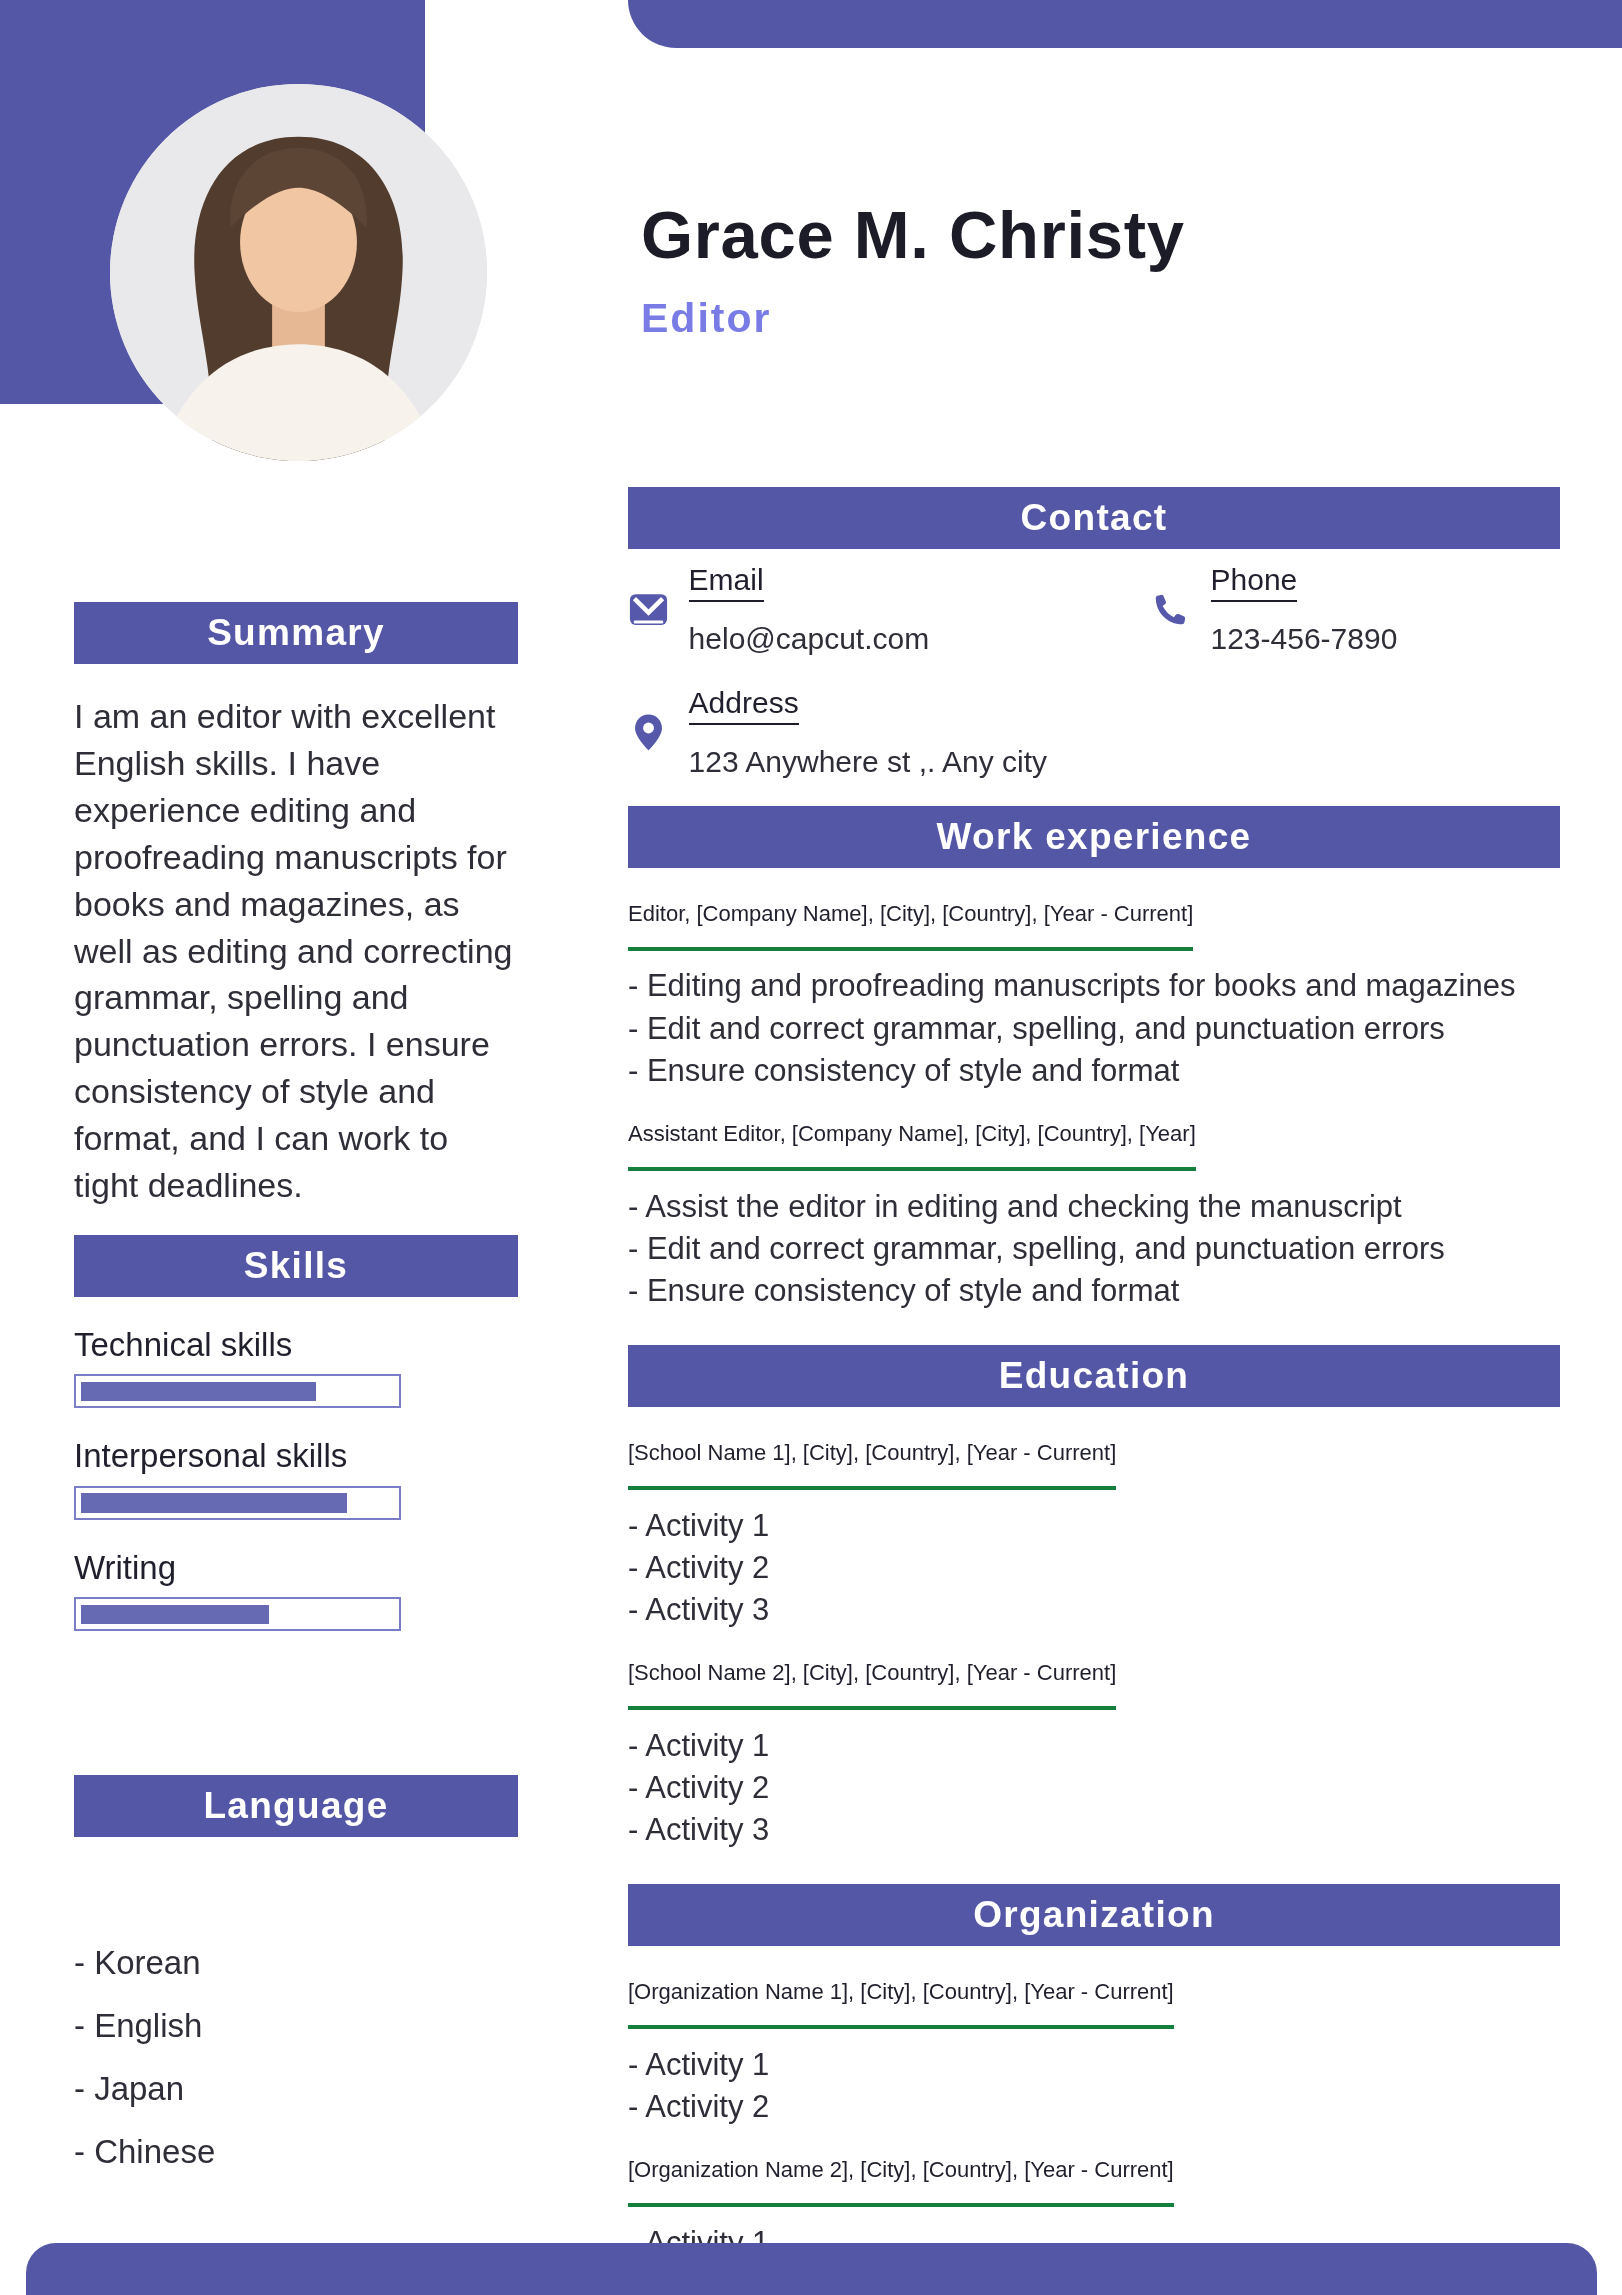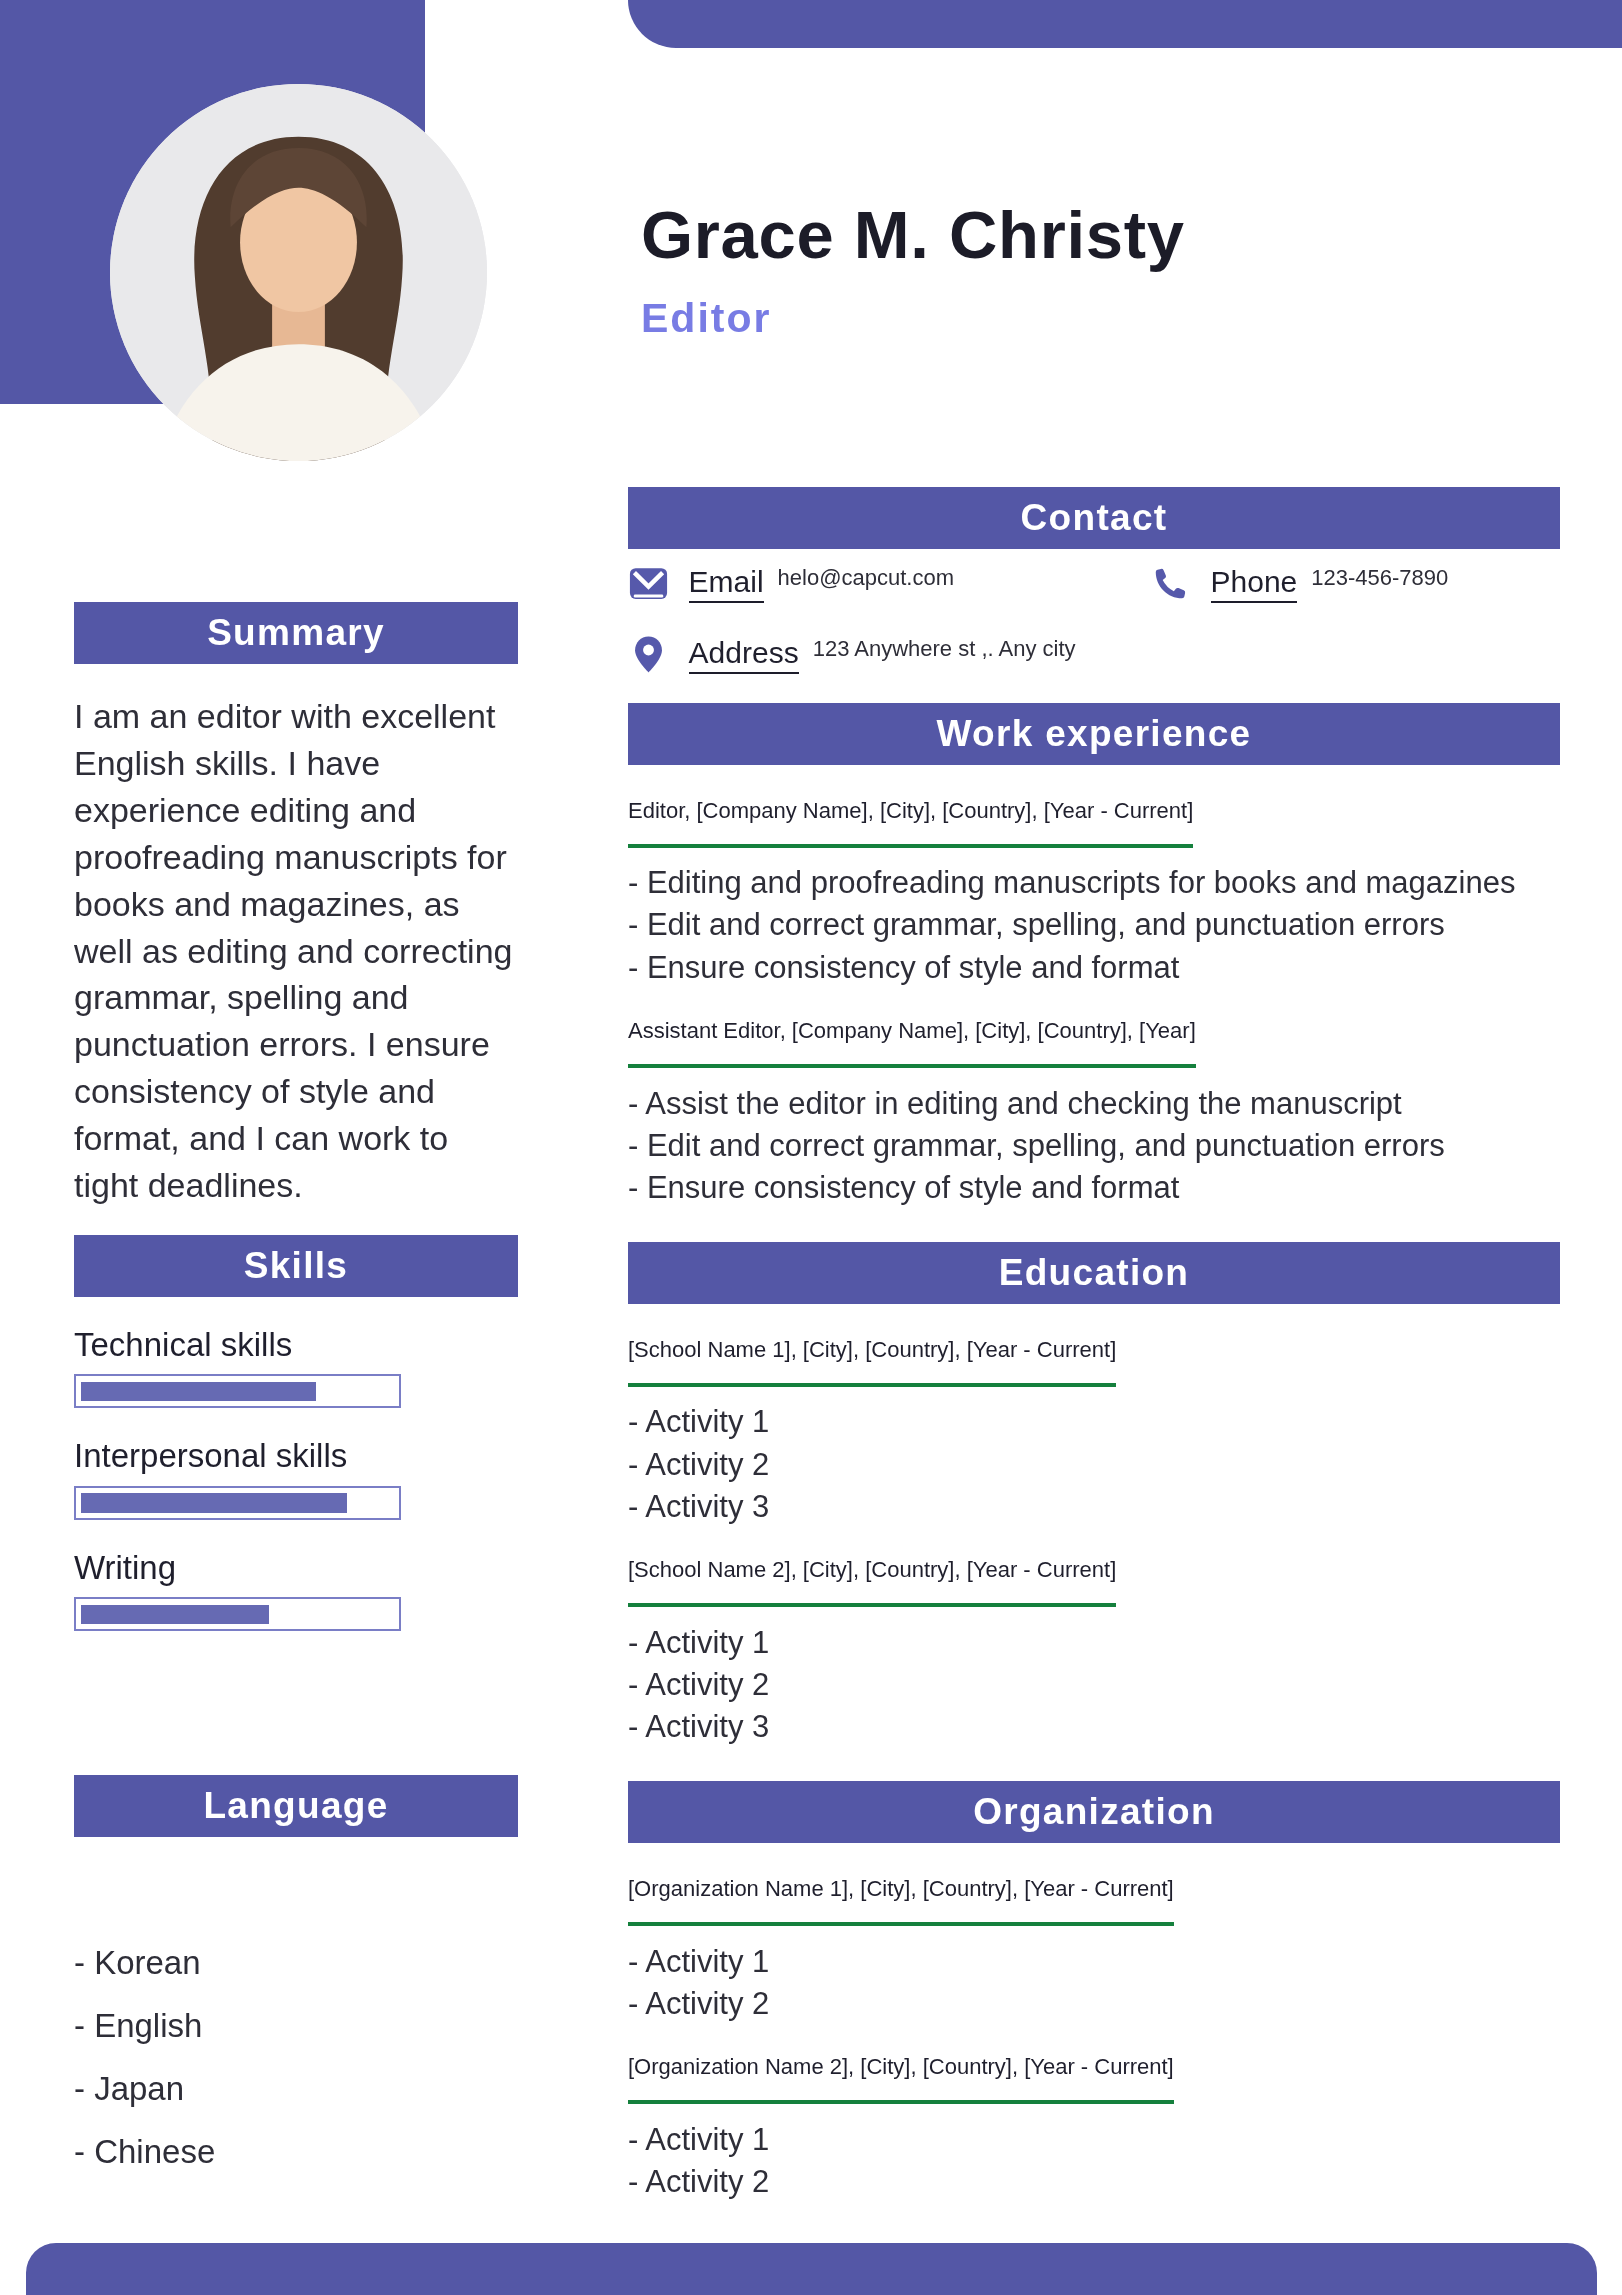--- a/index.html
+++ b/index.html
@@ -45,23 +45,23 @@
   .language-bar{margin-top:144px;}
   .lang-list{margin-top:95px;list-style:none;}
   .lang-list li{font-size:33px;line-height:1.9;color:var(--body);}
 
   
   .right-col{position:absolute;left:628px;top:487px;width:932px;}
   .contact-grid{margin-top:14.4px;display:grid;grid-template-columns:56% 44%;row-gap:30px;}
   .contact-item{display:flex;align-items:center;gap:19.6px;}
   .contact-item .c-icon{flex:0 0 auto;width:41px;height:41px;}
   .c-icon svg{display:block;width:100%;height:100%;}
-  .contact-texts{display:flex;flex-direction:row;gap:14px;align-items:flex-start;}
+  .contact-texts{display:flex;flex-direction:column;gap:20px;align-items:flex-start;}
   .c-label{font-size:30px;color:var(--ink);border-bottom:2px solid #1d1d2b;padding-bottom:2.6px;}
-  .c-value{font-size:22px;color:var(--body);text-align:center;}
+  .c-value{font-size:30px;color:var(--body);text-align:center;}
 
   .sec-work{margin-top:27.5px;}
   .entry-heading{display:inline-block;margin-top:33px;font-size:22px;color:var(--ink);
                  border-bottom:4px solid #15803d;padding-bottom:20px;}
   .entry-heading.tight{margin-top:29.4px;}
   .bullets{margin-top:14.4px;}
   .bullets div{font-size:31px;line-height:1.36;color:var(--body);}
   .sec-mid{margin-top:33px;text-align:right;}
 </style>
 </head>

